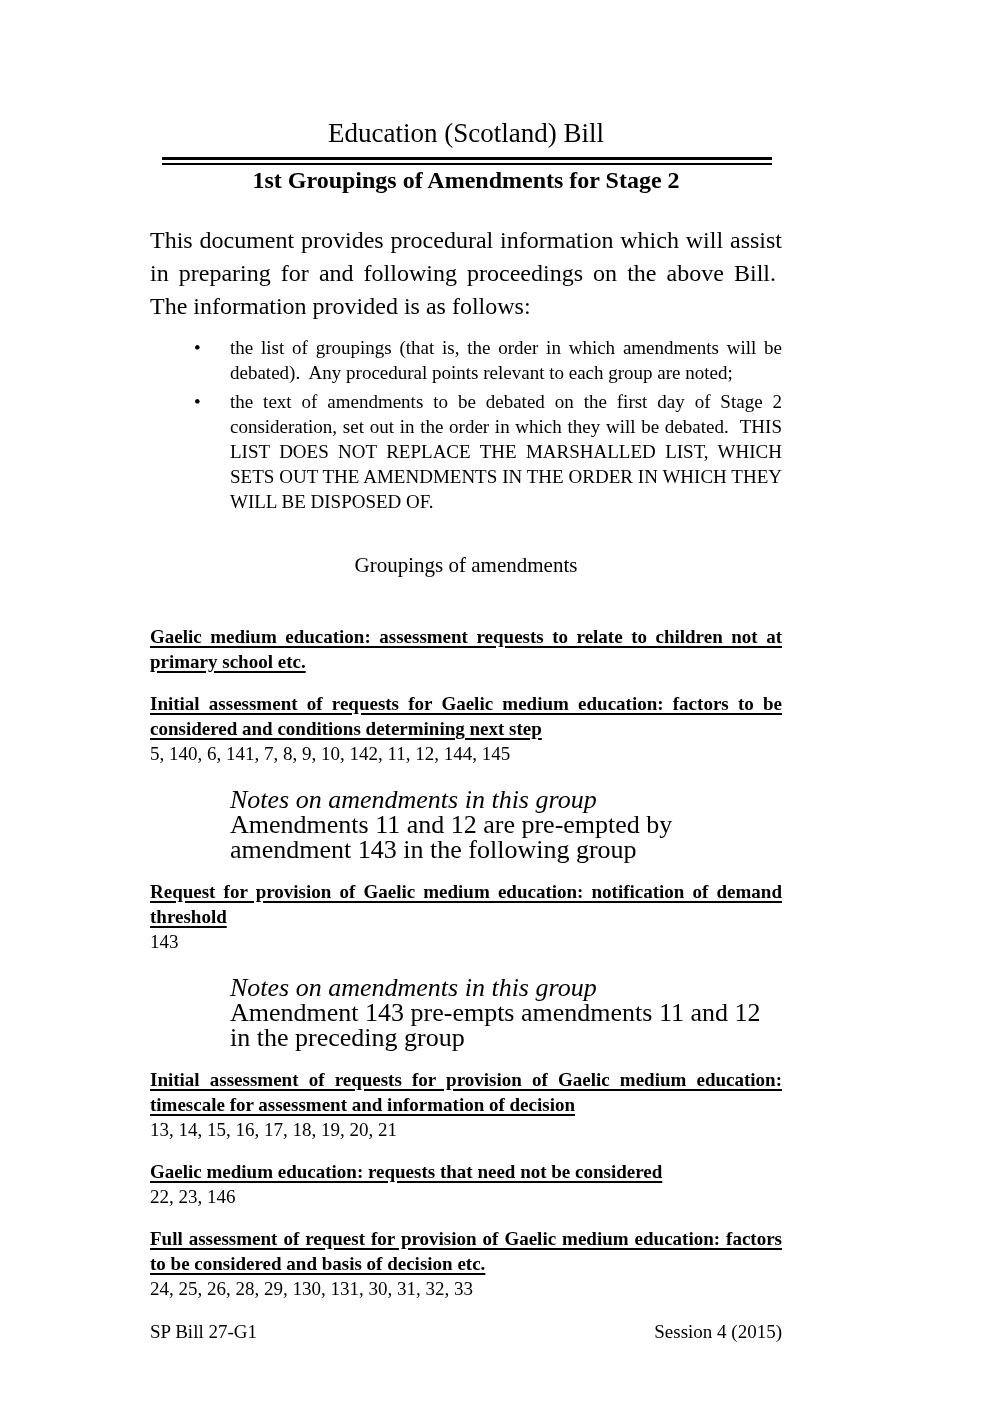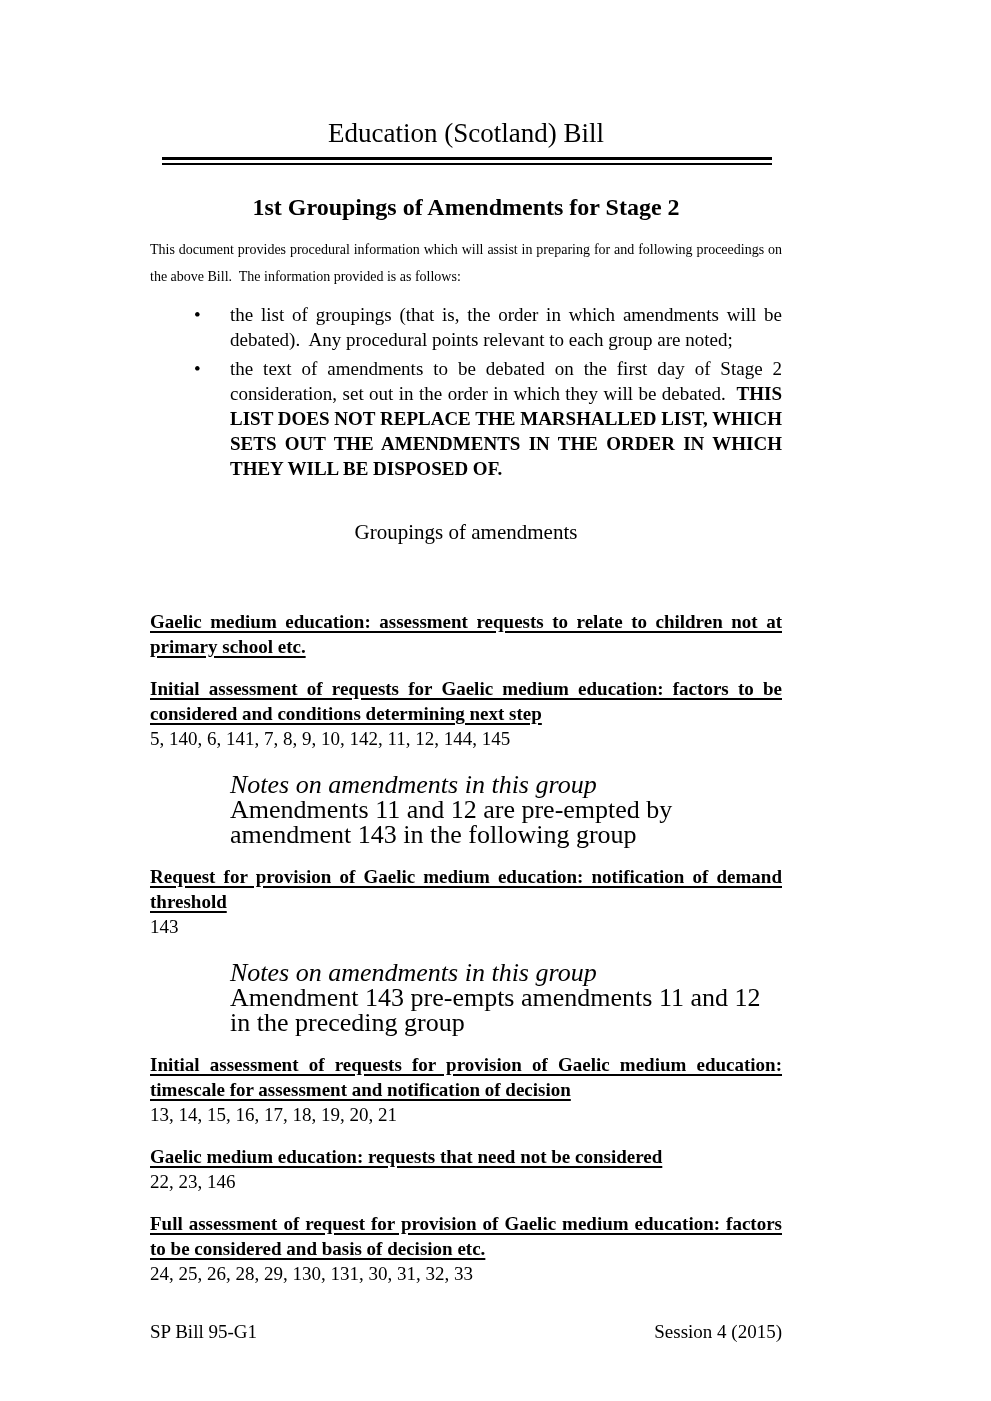--- a/index.html
+++ b/index.html
@@ -22,55 +22,54 @@
     font-weight: normal;
     line-height: 34px;
   }
   .title-rule {
     margin: 7px 10px 0 12px;
     height: 8px;
     border-top: 3px solid #000;
     border-bottom: 2px solid #000;
   }
   .doc-subtitle {
-    margin-top: 27px;
     text-align: center;
     font-size: 24px;
     font-weight: bold;
     line-height: 30px;
   }
   .intro {
-    margin-top: 14px;
-    font-size: 14px;
-    line-height: 27px;
+    margin-top: 29px;
+    font-size: 24px;
+    line-height: 33px;
     text-align: justify;
   }
   .bullet-list { margin-top: 12px; }
   .bullet-item {
     position: relative;
     padding-left: 80px;
     font-size: 19px;
     line-height: 25px;
     text-align: justify;
     margin-top: 4px;
   }
   .bullet-marker {
     position: absolute;
     left: 44px;
     top: 0;
   }
-  .bold { font-weight: bold; }
+  .bold { font-weight: normal; }
   .section-heading {
     margin-top: 38px;
     text-align: center;
     font-size: 21px;
     font-weight: normal;
     line-height: 27px;
   }
-  .groups { margin-top: 63px; }
+  .groups { margin-top: 45px; }
   .group { margin-bottom: 17px; }
   .group-title {
     font-size: 19px;
     font-weight: bold;
     line-height: 25px;
     text-align: justify;
     text-decoration: underline;
     text-decoration-thickness: 2px;
     text-underline-offset: 3px;
   }
@@ -134,37 +133,37 @@
   <div class="group">
     <div class="group-title">Request for provision of Gaelic medium education: notification of demand threshold</div>
     <div class="group-amendments">143</div>
     <div class="group-notes">
       <div class="notes-label">Notes on amendments in this group</div>
       <div class="notes-text">Amendment 143 pre-empts amendments 11 and 12 in the preceding group</div>
     </div>
   </div>
 
   <div class="group">
-    <div class="group-title">Initial assessment of requests for provision of Gaelic medium education: timescale for assessment and notification of decision</div>
+    <div class="group-title">Initial assessment of requests for provision of Gaelic medium education: timescale for assessment and information of decision</div>
     <div class="group-amendments">13, 14, 15, 16, 17, 18, 19, 20, 21</div>
 
   </div>
 
   <div class="group">
     <div class="group-title">Gaelic medium education: requests that need not be considered</div>
     <div class="group-amendments">22, 23, 146</div>
 
   </div>
 
   <div class="group">
     <div class="group-title">Full assessment of request for provision of Gaelic medium education: factors to be considered and basis of decision etc.</div>
     <div class="group-amendments">24, 25, 26, 28, 29, 130, 131, 30, 31, 32, 33</div>
 
   </div>
 </div>
 
   </div>
 
   <div class="footer">
-    <span>SP Bill 95-G1</span>
+    <span>SP Bill 27-G1</span>
     <span>Session 4 (2015)</span>
   </div>
 </div>
 
 </body></html>

